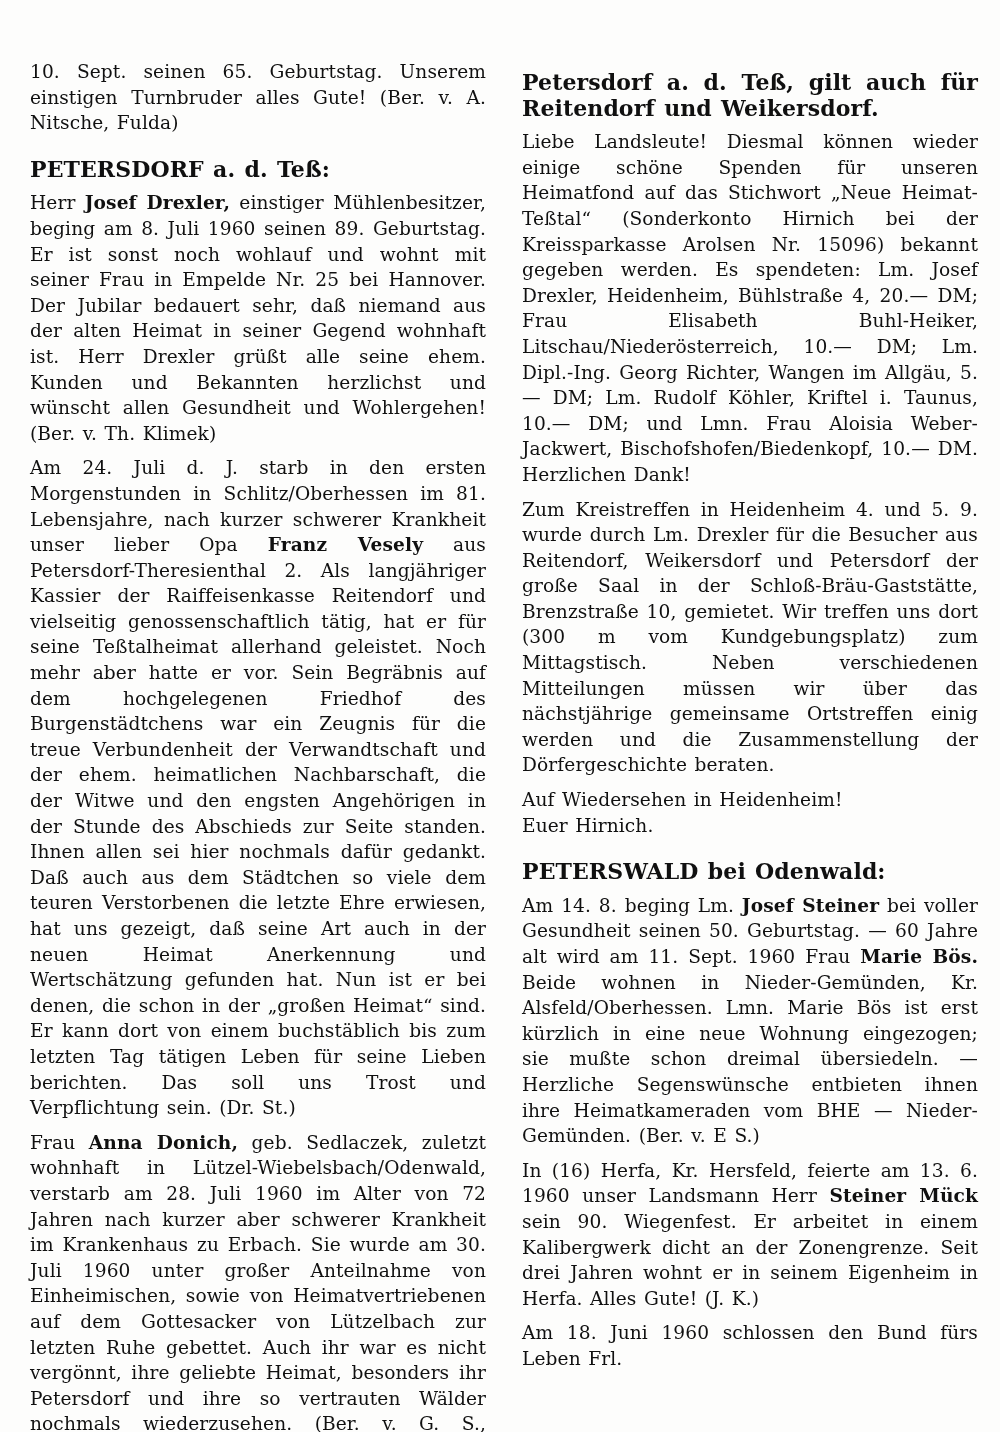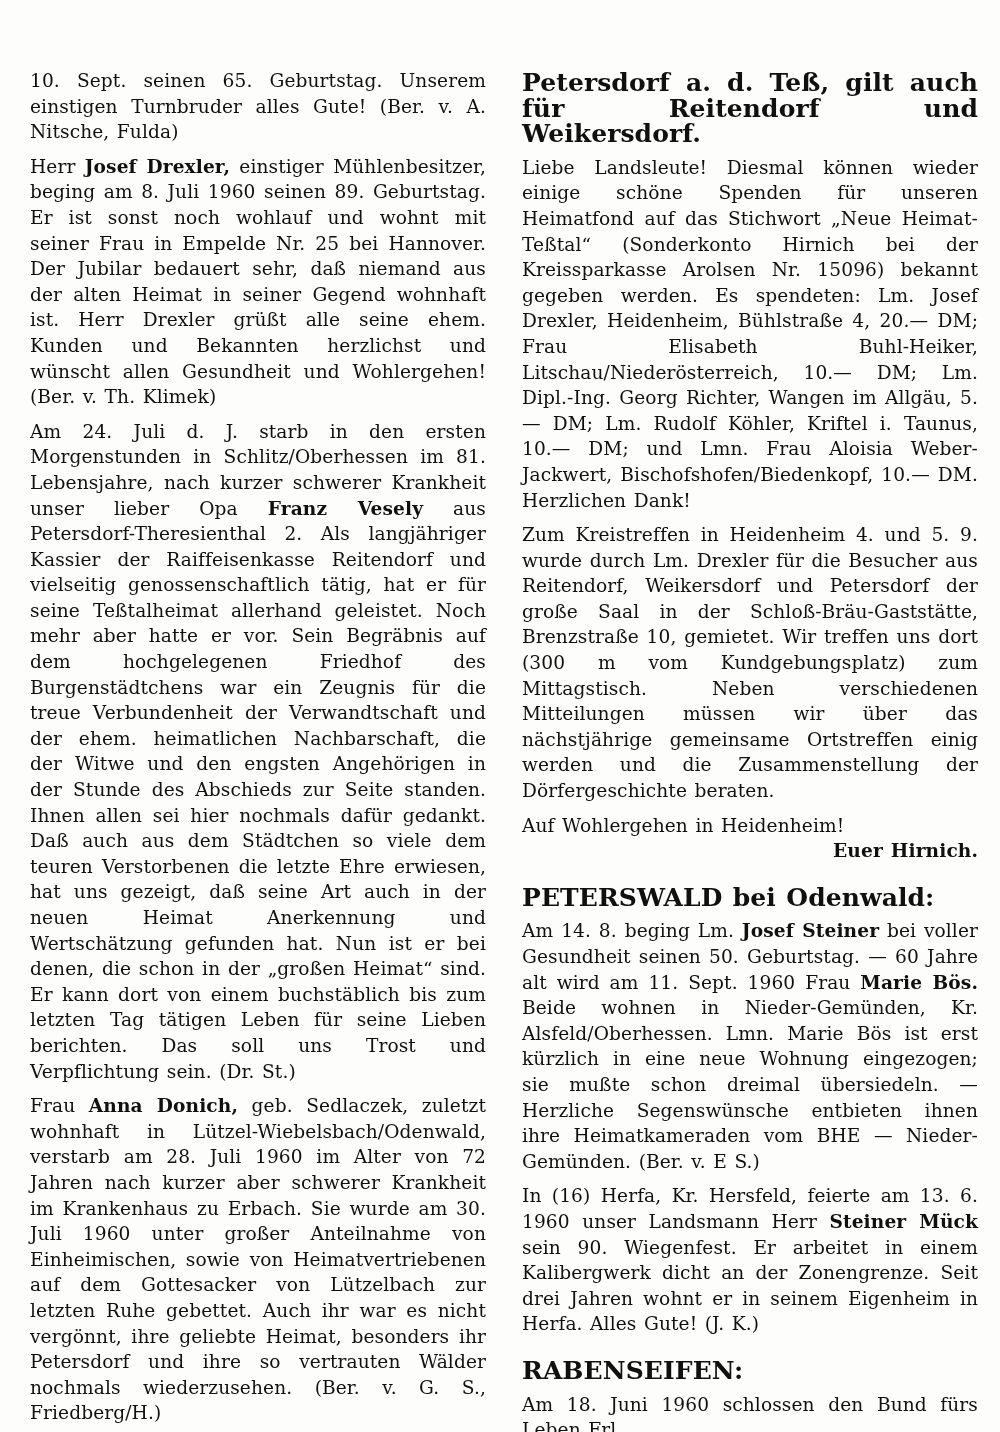--- a/index.html
+++ b/index.html
@@ -29,57 +29,55 @@
     margin: 0 0 9px 0;
     font-size: 18.6px;
     line-height: 25.6px;
     text-align: justify;
     word-spacing: 1.5px;
     letter-spacing: 0.1px;
   }
   .blk.heading {
     font-weight: bold;
     margin: 21px 0 8px 0;
-    font-size: 25px;
+    font-size: 22px;
   }
   .col .blk.heading:first-child {
     margin-top: 18px;
   }
   .col .blk:first-child.paragraph {
-    margin-top: 16px;
+    margin-top: 7px;
   }
   .blk.line {
     margin: 0;
   }
   .blk.signature {
     margin: 0 0 2px 0;
-    text-align: right;
-    font-weight: bold;
   }
   .bold {
     font-weight: bold;
   }
 </style>
 </head>
 <body>
 
 <div class="page">
   <div class="columns">
     <div class="col col-left">
     <p class="blk paragraph"><span class="">10. Sept. seinen 65. Geburtstag. Unserem einstigen Turnbruder alles Gute! (Ber. v. A. Nitsche, Fulda)</span></p>
+        <h3 class="blk heading"><span class="bold">PETERSDORF a. d. Teß:</span></h3>
         <p class="blk paragraph"><span class="">Herr </span><span class="bold">Josef Drexler,</span><span class=""> einstiger Mühlenbesitzer, beging am 8. Juli 1960 seinen 89. Geburtstag. Er ist sonst noch wohlauf und wohnt mit seiner Frau in Empelde Nr. 25 bei Hannover. Der Jubilar bedauert sehr, daß niemand aus der alten Heimat in seiner Gegend wohnhaft ist. Herr Drexler grüßt alle seine ehem. Kunden und Bekannten herzlichst und wünscht allen Gesundheit und Wohlergehen! (Ber. v. Th. Klimek)</span></p>
         <p class="blk paragraph"><span class="">Am 24. Juli d. J. starb in den ersten Morgenstunden in Schlitz/Oberhessen im 81. Lebensjahre, nach kurzer schwerer Krankheit unser lieber Opa </span><span class="bold">Franz Vesely</span><span class=""> aus Petersdorf-Theresienthal 2. Als langjähriger Kassier der Raiffeisenkasse Reitendorf und vielseitig genossenschaftlich tätig, hat er für seine Teßtalheimat allerhand geleistet. Noch mehr aber hatte er vor. Sein Begräbnis auf dem hochgelegenen Friedhof des Burgenstädtchens war ein Zeugnis für die treue Verbundenheit der Verwandtschaft und der ehem. heimatlichen Nachbarschaft, die der Witwe und den engsten Angehörigen in der Stunde des Abschieds zur Seite standen. Ihnen allen sei hier nochmals dafür gedankt. Daß auch aus dem Städtchen so viele dem teuren Verstorbenen die letzte Ehre erwiesen, hat uns gezeigt, daß seine Art auch in der neuen Heimat Anerkennung und Wertschätzung gefunden hat. Nun ist er bei denen, die schon in der „großen Heimat“ sind. Er kann dort von einem buchstäblich bis zum letzten Tag tätigen Leben für seine Lieben berichten. Das soll uns Trost und Verpflichtung sein. (Dr. St.)</span></p>
         <p class="blk paragraph"><span class="">Frau </span><span class="bold">Anna Donich,</span><span class=""> geb. Sedlaczek, zuletzt wohnhaft in Lützel-Wiebelsbach/Odenwald, verstarb am 28. Juli 1960 im Alter von 72 Jahren nach kurzer aber schwerer Krankheit im Krankenhaus zu Erbach. Sie wurde am 30. Juli 1960 unter großer Anteilnahme von Einheimischen, sowie von Heimatvertriebenen auf dem Gottesacker von Lützelbach zur letzten Ruhe gebettet. Auch ihr war es nicht vergönnt, ihre geliebte Heimat, besonders ihr Petersdorf und ihre so vertrauten Wälder nochmals wiederzusehen. (Ber. v. G. S., Friedberg/H.)</span></p>
       </div>
     <div class="col col-right">
     <h3 class="blk heading"><span class="bold">Petersdorf a. d. Teß, gilt auch für Reitendorf und Weikersdorf.</span></h3>
         <p class="blk paragraph"><span class="">Liebe Landsleute! Diesmal können wieder einige schöne Spenden für unseren Heimatfond auf das Stichwort „Neue Heimat-Teßtal“ (Sonderkonto Hirnich bei der Kreissparkasse Arolsen Nr. 15096) bekannt gegeben werden. Es spendeten: Lm. Josef Drexler, Heidenheim, Bühlstraße 4, 20.— DM; Frau Elisabeth Buhl-Heiker, Litschau/Niederösterreich, 10.— DM; Lm. Dipl.-Ing. Georg Richter, Wangen im Allgäu, 5.— DM; Lm. Rudolf Köhler, Kriftel i. Taunus, 10.— DM; und Lmn. Frau Aloisia Weber-Jackwert, Bischofshofen/Biedenkopf, 10.— DM. Herzlichen Dank!</span></p>
         <p class="blk paragraph"><span class="">Zum Kreistreffen in Heidenheim 4. und 5. 9. wurde durch Lm. Drexler für die Besucher aus Reitendorf, Weikersdorf und Petersdorf der große Saal in der Schloß-Bräu-Gaststätte, Brenzstraße 10, gemietet. Wir treffen uns dort (300 m vom Kundgebungsplatz) zum Mittagstisch. Neben verschiedenen Mitteilungen müssen wir über das nächstjährige gemeinsame Ortstreffen einig werden und die Zusammenstellung der Dörfergeschichte beraten.</span></p>
-        <p class="blk line"><span class="">Auf Wohlergehen in Heidenheim!</span></p>
+        <p class="blk line"><span class="">Auf Wiedersehen in Heidenheim!</span></p>
         <p class="blk signature"><span class="">Euer Hirnich.</span></p>
         <h3 class="blk heading"><span class="bold">PETERSWALD bei Odenwald:</span></h3>
         <p class="blk paragraph"><span class="">Am 14. 8. beging Lm. </span><span class="bold">Josef Steiner</span><span class=""> bei voller Gesundheit seinen 50. Geburtstag. — 60 Jahre alt wird am 11. Sept. 1960 Frau </span><span class="bold">Marie Bös.</span><span class=""> Beide wohnen in Nieder-Gemünden, Kr. Alsfeld/Oberhessen. Lmn. Marie Bös ist erst kürzlich in eine neue Wohnung eingezogen; sie mußte schon dreimal übersiedeln. — Herzliche Segenswünsche entbieten ihnen ihre Heimatkameraden vom BHE — Nieder-Gemünden. (Ber. v. E S.)</span></p>
         <p class="blk paragraph"><span class="">In (16) Herfa, Kr. Hersfeld, feierte am 13. 6. 1960 unser Landsmann Herr </span><span class="bold">Steiner Mück</span><span class=""> sein 90. Wiegenfest. Er arbeitet in einem Kalibergwerk dicht an der Zonengrenze. Seit drei Jahren wohnt er in seinem Eigenheim in Herfa. Alles Gute! (J. K.)</span></p>
-        <h3 class="blk heading"><span class="bold">RABENSEIFEN:</span></h3>
         <p class="blk paragraph"><span class="">Am 18. Juni 1960 schlossen den Bund fürs Leben Frl. </span></p>
       </div>
   </div>
 </div>
 
 </body></html>

